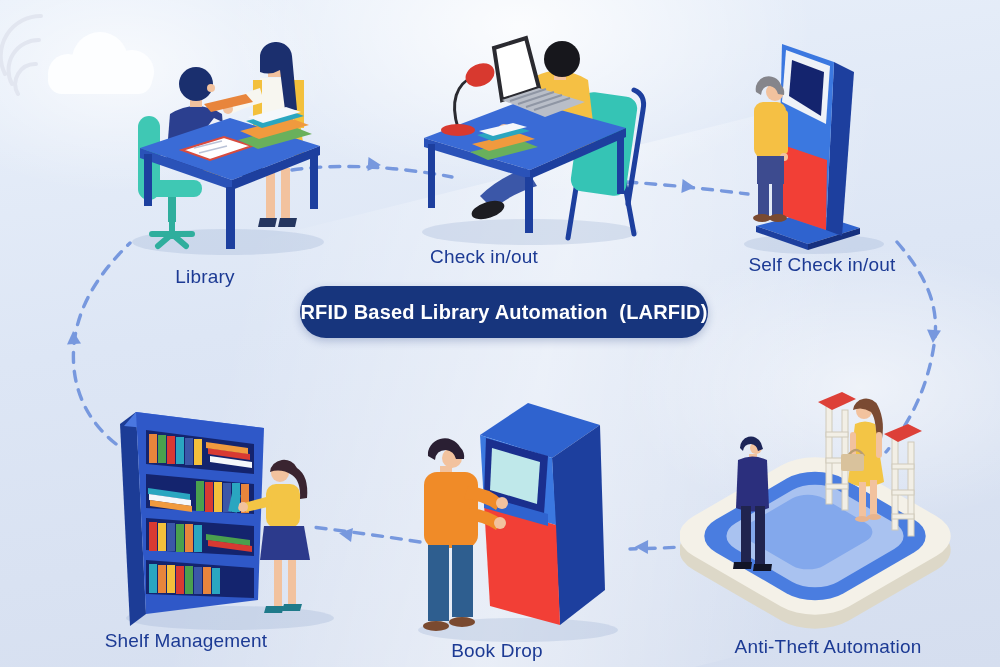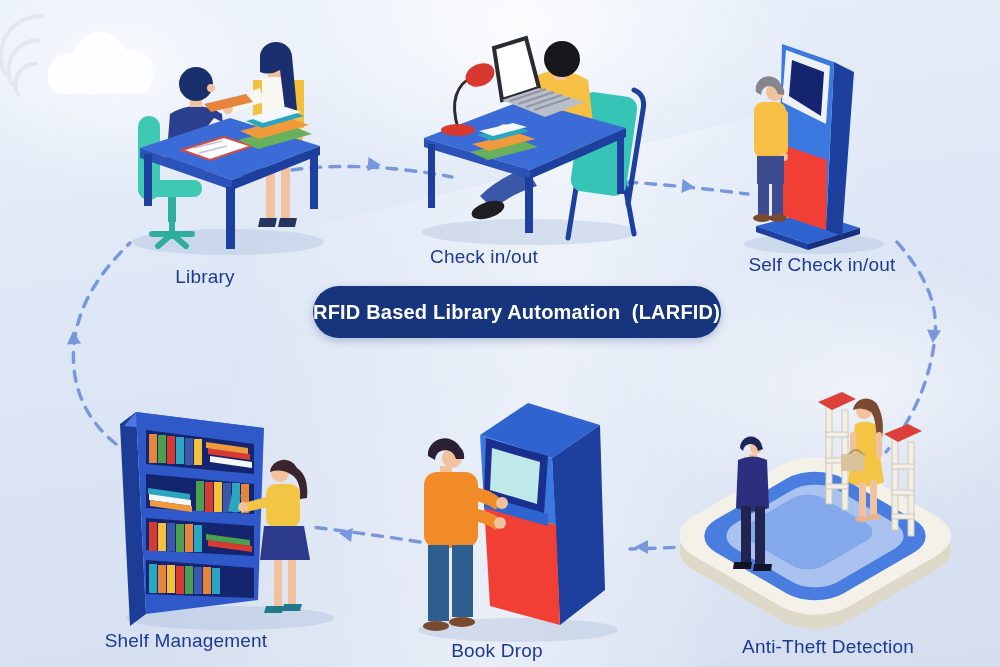--- a/index.html
+++ b/index.html
@@ -21,23 +21,23 @@
     background:linear-gradient(115deg, rgba(255,255,255,0) 30%, rgba(255,255,255,.45) 50%, rgba(255,255,255,0) 68%);
     transform:rotate(-14deg); pointer-events:none;
   }
   .scene{position:absolute;}
   .scene svg{display:block;}
   .station-label{
     position:absolute; text-align:center; color:var(--label-text);
     font-size:19px; font-weight:500; letter-spacing:.2px; white-space:nowrap;
   }
   .center-pill{
-    position:absolute; left:313px; top:286px; width:408px; height:52px;
+    position:absolute; left:300px; top:286px; width:408px; height:52px;
     background:var(--pill-background); border-radius:27px;
-    display:flex; align-items:center; 
+    display:flex; align-items:center; justify-content:center;
     box-shadow:0 3px 8px rgba(23,53,125,.25);
   }
   .center-pill span{
     color:var(--pill-text); font-size:20px; font-weight:700; letter-spacing:.2px; white-space:pre;
   }
   .overlay{position:absolute; left:0; top:0;}
 </style>
 </head>
 <body>
 
@@ -391,16 +391,16 @@
     </svg>
   </div>
 
   <div class="center-pill">
     <span>RFID Based Library Automation  (LARFID)</span>
   </div>
 
   <div class="station-label" style="left:130px;top:266px;width:150px">Library</div>
   <div class="station-label" style="left:722px;top:254px;width:200px">Self Check in/out</div>
   <div class="station-label" style="left:394px;top:246px;width:180px">Check in/out</div>
-  <div class="station-label" style="left:718px;top:636px;width:220px">Anti-Theft Detection</div>
+  <div class="station-label" style="left:718px;top:636px;width:220px">Anti-Theft Automation</div>
   <div class="station-label" style="left:86px;top:630px;width:200px">Shelf Management</div>
   <div class="station-label" style="left:407px;top:640px;width:180px">Book Drop</div>
 </div>
 
 </body></html>

